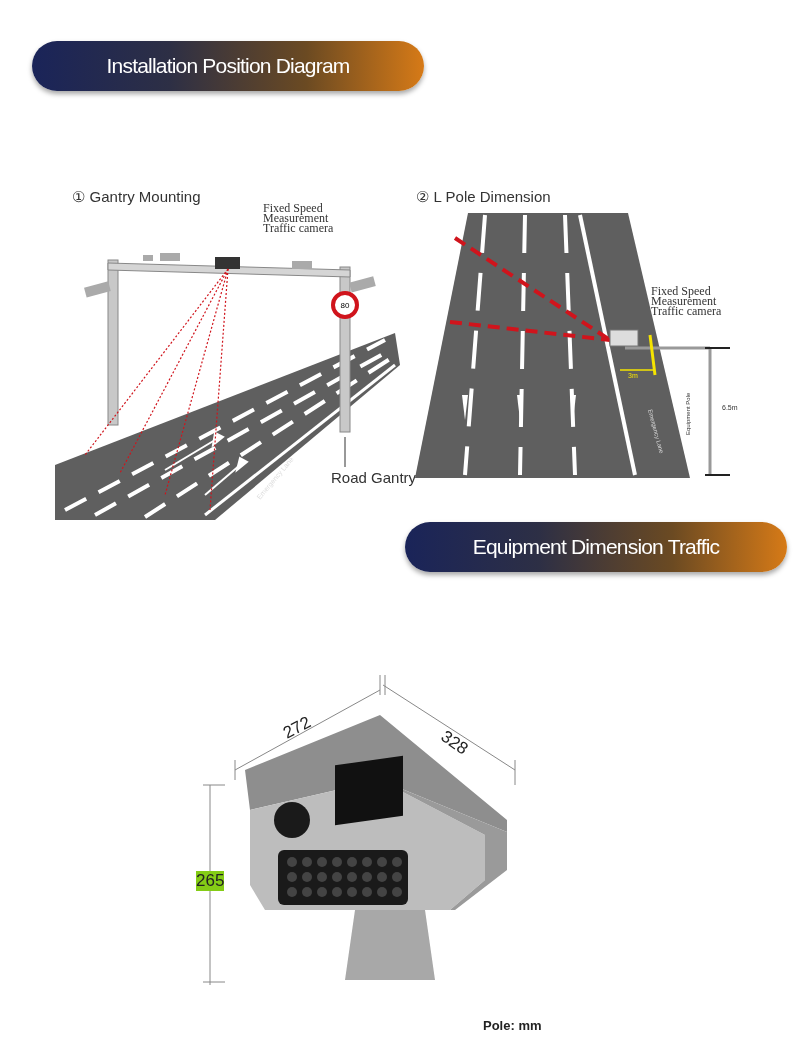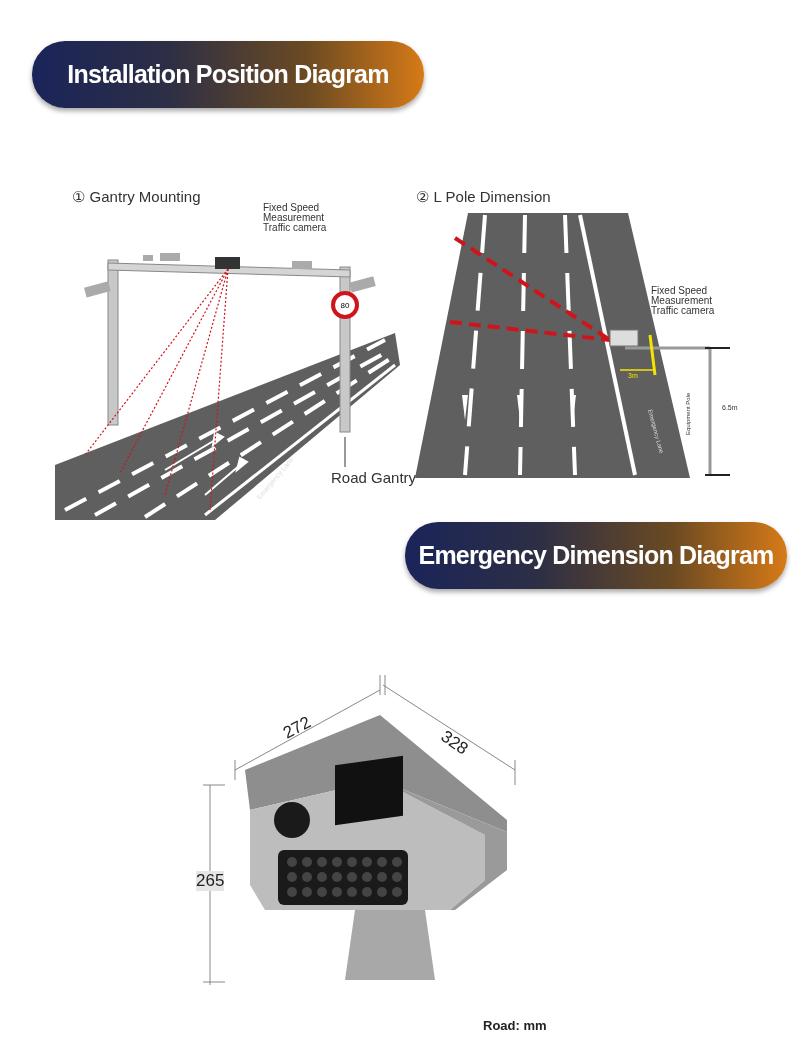--- a/index.html
+++ b/index.html
@@ -1,21 +1,21 @@
 <!DOCTYPE html>
 <html><head>
 <meta charset="utf-8">
 <style>
   html,body{margin:0;padding:0;background:#fff;}
   body{width:800px;height:1059px;position:relative;overflow:hidden;font-family:"Liberation Sans",sans-serif;}
-  .banner{position:absolute;height:67px;border-radius:33px;background:linear-gradient(90deg,#1a2459 0%,#2d2f45 35%,#6b4a22 70%,#d67a17 100%);box-shadow:0 3px 5px rgba(0,0,0,0.35);color:#fff;font-weight:bold;font-size:25px;letter-spacing:-0.8px;display:flex;align-items:center;justify-content:center;}
+  .banner{position:absolute;height:50px;border-radius:33px;background:linear-gradient(90deg,#1a2459 0%,#2d2f45 35%,#6b4a22 70%,#d67a17 100%);box-shadow:0 3px 5px rgba(0,0,0,0.35);color:#fff;font-weight:normal;font-size:21px;letter-spacing:-0.8px;display:flex;align-items:center;justify-content:center;}
   .b1{left:32px;top:41px;width:392px;}
   .b2{left:405px;top:522px;width:382px;}
   .cap{position:absolute;font-size:15px;color:#333;}
-  .small{position:absolute;font-size:10px;color:#333;line-height:10px;}
+  .small{position:absolute;font-size:12px;color:#333;line-height:10px;font-family:Liberation Serif, serif;}
   svg{position:absolute;}
   .dim{position:absolute;font-size:17px;color:#222;}
   .unit{position:absolute;left:483px;top:1018px;font-size:13px;font-weight:bold;color:#222;}
 </style>
 </head>
 <body>
 
 <div class="banner b1">Installation Position Diagram</div>
 
 <div class="cap" style="left:72px;top:188px;">① Gantry Mounting</div>
@@ -90,21 +90,21 @@
   <text x="312" y="200" font-size="7" fill="#333">6.5m</text>
   <text x="280" y="225" font-size="6" fill="#333" transform="rotate(-90 280 225)">Equipment Pole</text>
   <text x="238" y="200" font-size="6" fill="#ddd" transform="rotate(75 238 200)">Emergency Lane</text>
 </svg>
 <div class="small" style="left:651px;top:286px;">
   <div>Fixed Speed</div>
     <div>Measurement</div>
     <div>Traffic camera</div>
 </div>
 
-<div class="banner b2">Emergency Dimension Diagram</div>
+<div class="banner b2">Equipment Dimension Traffic</div>
 
 <svg style="left:195px;top:670px;" width="330" height="320" viewBox="0 0 330 320">
   <g stroke="#888" stroke-width="1">
     <line x1="40" y1="100" x2="185" y2="20"></line>
       <line x1="40" y1="90" x2="40" y2="110"></line>
     <line x1="188" y1="15" x2="320" y2="100"></line>
       <line x1="320" y1="90" x2="320" y2="115"></line>
     <line x1="185" y1="5" x2="185" y2="25"></line>
       <line x1="190" y1="5" x2="190" y2="25"></line>
     <line x1="15" y1="115" x2="15" y2="315"></line>
@@ -140,14 +140,14 @@
       <circle cx="142" cy="222" r="5"></circle>
       <circle cx="157" cy="222" r="5"></circle>
       <circle cx="172" cy="222" r="5"></circle>
       <circle cx="187" cy="222" r="5"></circle>
       <circle cx="202" cy="222" r="5"></circle>
   </g>
   <polygon points="160,240 230,240 240,310 150,310" fill="#a8a8a8"></polygon>
 </svg>
 <div class="dim" style="left:283px;top:718px;transform:rotate(-28deg);">272</div>
 <div class="dim" style="left:440px;top:733px;transform:rotate(35deg);">328</div>
-<div class="dim" style="left:196px;top:871px;background:#e5e5e5;">265</div>
-<div class="unit">Road: mm</div>
+<div class="dim" style="left:196px;top:871px;background:#84cc16;">265</div>
+<div class="unit">Pole: mm</div>
 
 </body></html>

